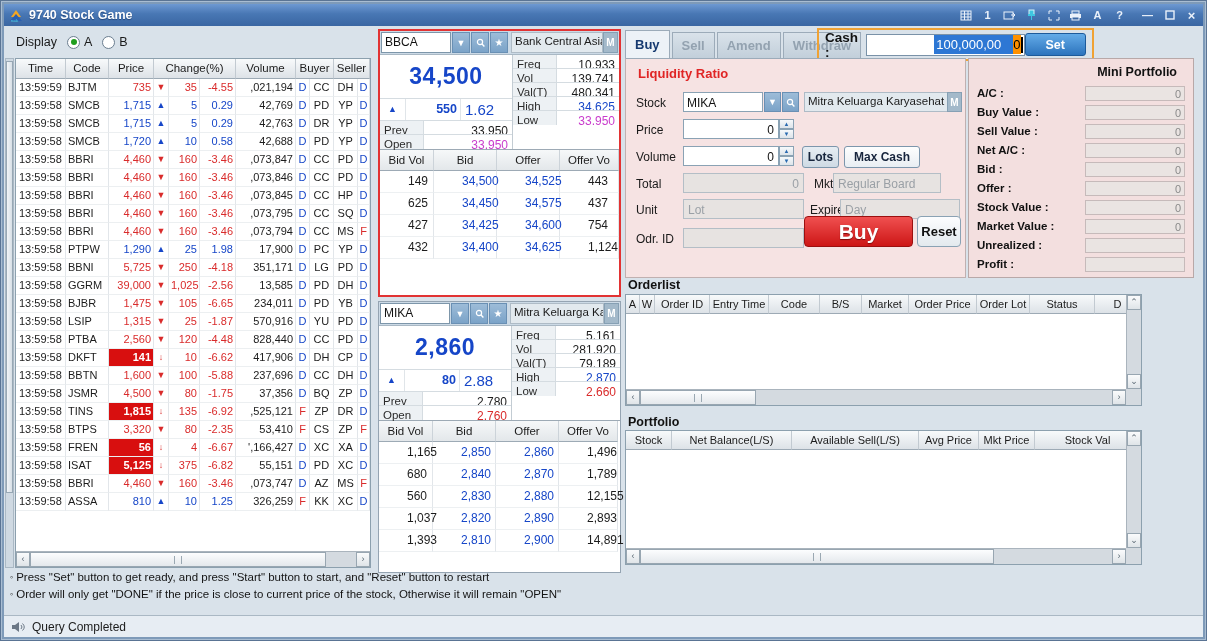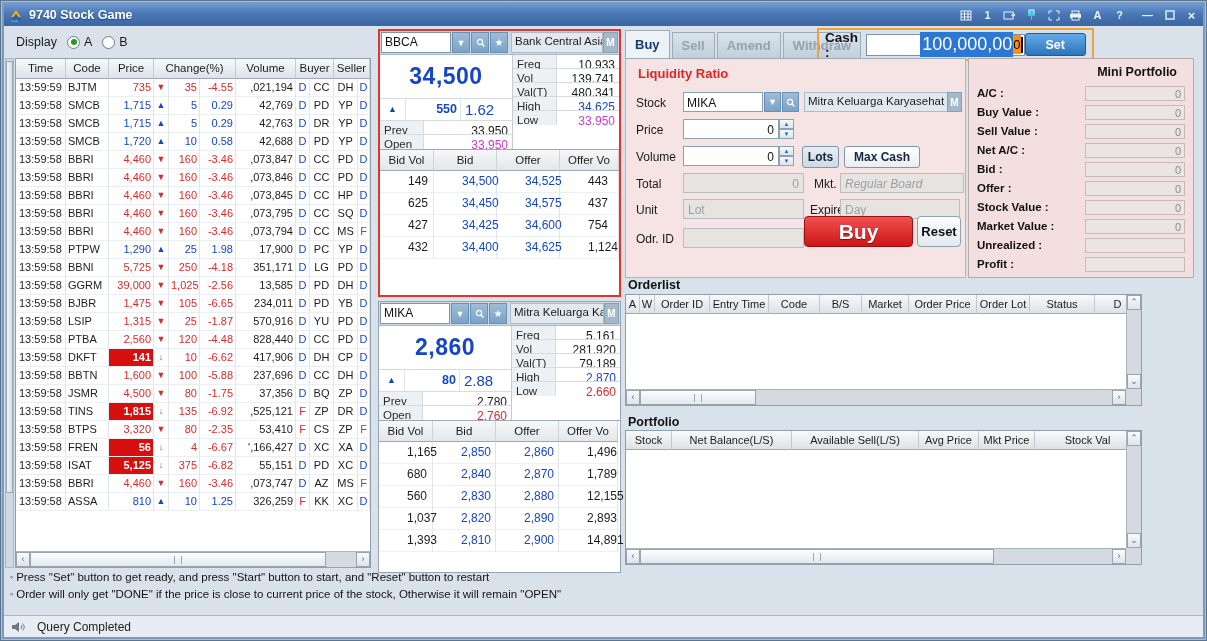--- a/index.html
+++ b/index.html
@@ -7,21 +7,21 @@
   .abs{position:absolute;}
   #win{position:relative;width:1207px;height:641px;background:#7e9ab8;border:1px solid #5a7494;box-shadow:inset 0 0 0 1px #a9bdd2;}
   
   #titlebar{position:absolute;left:3px;top:3px;right:3px;height:22px;
     background:linear-gradient(#6e99d2,#4877b4 45%,#3a66a2);display:flex;align-items:center;padding:0 4px;}
   #titlebar .ttl{color:#fff;font-weight:bold;font-size:12.5px;margin-left:5px;text-shadow:0 1px 1px #23477c;}
   .tbicons{margin-left:auto;display:flex;align-items:center;gap:7px;}
   .tbi{width:15px;height:14px;display:flex;align-items:center;justify-content:center;color:#eaf1fa;font-size:11px;font-weight:bold;}
   
   #client{position:absolute;left:3px;top:25px;right:3px;bottom:25px;background:#d9e2ea;overflow:hidden;}
-  #statusbar{position:absolute;left:3px;right:3px;bottom:3px;height:22px;background:#e7edf3;border-top:1px solid #aab8c4;display:flex;align-items:center;padding:0 7px;gap:12px;}
+  #statusbar{position:absolute;left:3px;right:3px;bottom:3px;height:22px;background:#e7edf3;border-top:1px solid #aab8c4;display:flex;align-items:center;padding:0 7px;gap:7px;}
   #statusbar span{font-size:12px;color:#1c1c1c;}
   
   .dispbar{left:12px;top:6px;height:20px;display:flex;align-items:center;gap:10px;font-size:12.5px;color:#1a1a1a;}
   .radio{width:13px;height:13px;border-radius:50%;border:1px solid #6b7e90;background:#fff;display:inline-flex;align-items:center;justify-content:center;}
   .radio.sel::after{content:"";width:6px;height:6px;border-radius:50%;background:#1f9e1f;}
   .ropt{display:flex;align-items:center;gap:4px;}
   
   #trades{left:11px;top:32px;width:356px;height:510px;background:#fff;border:1px solid #8ca0ae;}
   .thead,.trow{display:grid;grid-template-columns:50px 43px 45px 15px 31px 36px 60px 14px 24px 24px 12px;}
   .thead{height:20px;}
@@ -83,21 +83,21 @@
   .dc{font-size:12px;line-height:21px;text-align:left;padding-right:4px;border-right:1px solid #e2e6ea;border-bottom:1px solid #edf0f2;color:#1c1c1c;white-space:nowrap;padding-left:28px;}
   .dc.pr{color:var(--up);}
   
   #tabs{left:621px;top:4px;height:28px;display:flex;align-items:flex-end;}
   .tab{height:26px;padding:0 9px;font-size:13px;font-weight:bold;display:flex;align-items:center;
        background:linear-gradient(#d9e2ea,#c2cfda);color:#93a2b0;border:1px solid #9cabb9;border-bottom:none;margin-right:2px;}
   .tab.active{height:28px;background:#edf2f7;color:#173a70;}
   #cashbox{left:813px;top:2px;width:277px;height:33px;border:2px solid var(--orange);display:flex;align-items:center;padding:0 6px;gap:0;}
   #cashbox .clabel{font-size:13.5px;font-weight:bold;color:#111;}
   .cashinput{width:160px;height:22px;background:#fff;border:1px solid #7a92a8;display:flex;align-items:center;justify-content:flex-end;padding:0 1px;}
-  .cashsel{background:#2d77d4;color:#fff;font-size:18px;padding:2px 1px 2px 2px;}
+  .cashsel{background:#2d77d4;color:#fff;font-size:13px;padding:2px 12px 2px 2px;}
   .caret{background:#ff9100;color:#000;font-size:13px;padding:2px 0;}
   .caretbar{width:2px;height:16px;background:#000;}
   .setbtn{width:62px;height:23px;border-radius:3px;background:linear-gradient(#63abe8,#2d74bd);border:1px solid #1d5a9a;
        color:#fff;font-weight:bold;font-size:12.5px;display:flex;align-items:center;justify-content:center;}
   
   #buyform{left:621px;top:32px;width:341px;height:220px;background:#f6e3e3;border:1px solid #c0b0b0;border-top:1px solid #9cabb9;}
   .lr-title{position:absolute;left:12px;top:7px;font-size:13px;font-weight:bold;color:var(--red);}
   .flabel{position:absolute;font-size:12px;color:#1a1a1a;}
   .finput{position:absolute;height:20px;background:#fff;border:1px solid #8aa2b4;font-size:12px;color:#111;
      text-align:right;padding:3px 4px 0 3px;}
@@ -778,21 +778,21 @@
       <div class="spin" style="left:153px;top:87px;">
           <div>▲</div>
           <div>▼</div>
         </div>
       <div class="smallbtn lots" style="left:176px;top:87px;width:37px;">Lots</div>
       <div class="smallbtn maxcash" style="left:218px;top:87px;width:76px;">Max Cash</div>
 
       <div class="flabel" style="left:10px;top:118px;">Total</div>
       <div class="fdis r" style="left:57px;top:114px;width:121px;">0</div>
       <div class="flabel" style="left:188px;top:118px;">Mkt.</div>
-      <div class="fdis" style="left:214px;top:114px;width:124px;font-style:italic;">Regular Board</div>
+      <div class="fdis" style="left:207px;top:114px;width:108px;">Regular Board</div>
 
       <div class="flabel" style="left:10px;top:144px;">Unit</div>
       <div class="fdis" style="left:57px;top:140px;width:121px;">Lot</div>
       <div class="flabel" style="left:184px;top:144px;">Expire</div>
       <div class="fdis" style="left:214px;top:140px;width:120px;">Day</div>
 
       <div class="flabel" style="left:10px;top:173px;">Odr. ID</div>
       <div class="fdis" style="left:57px;top:169px;width:121px;"></div>
 
       <div class="buybtn">Buy</div>

